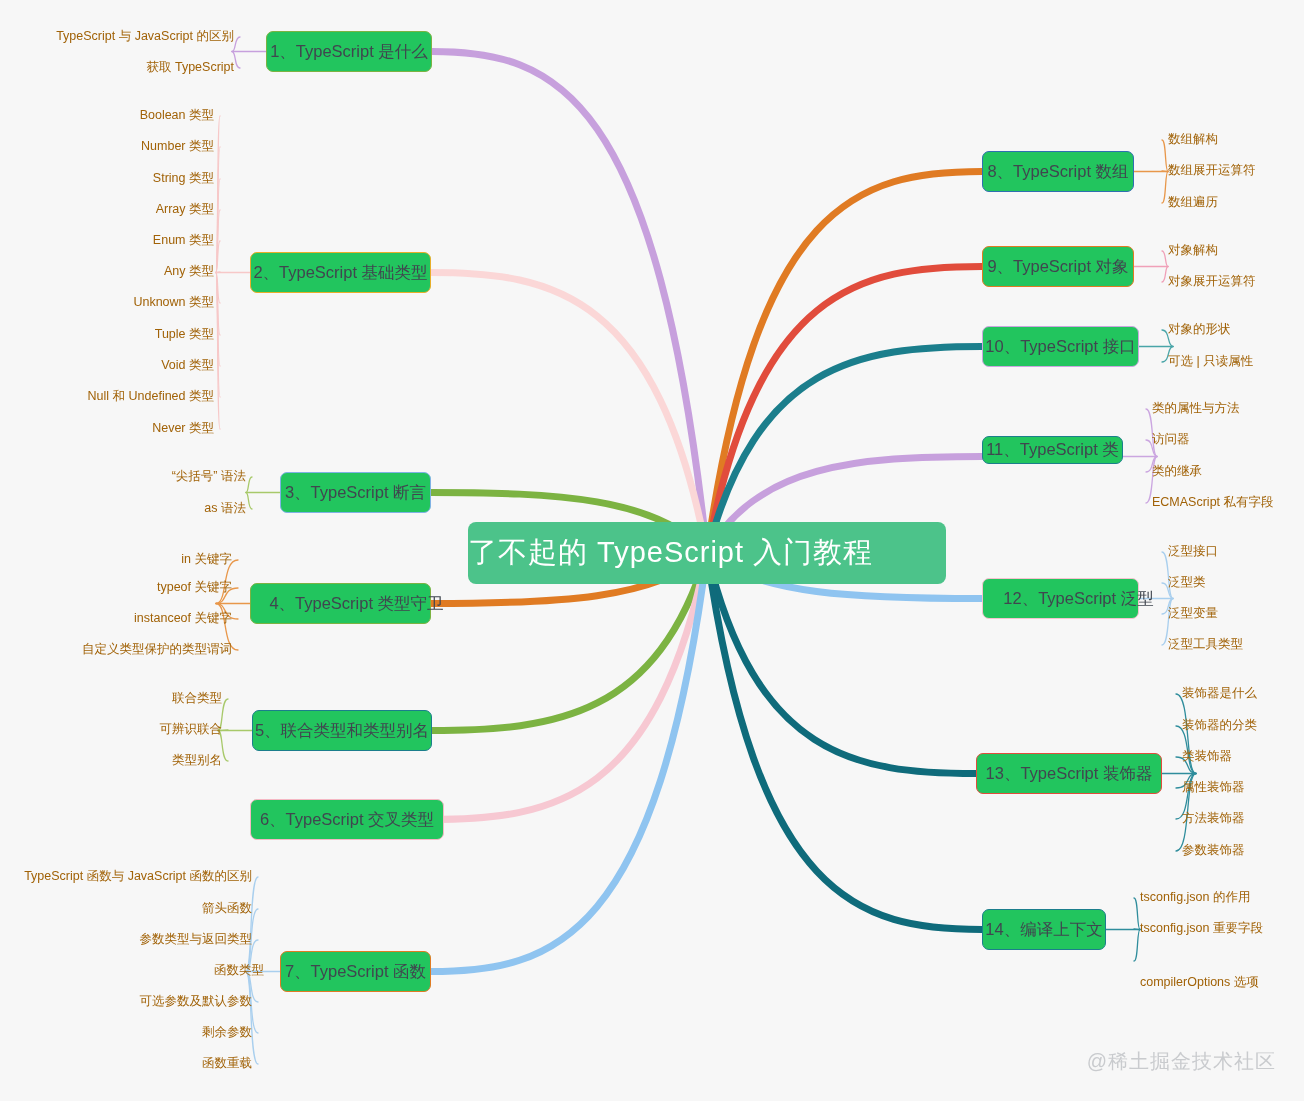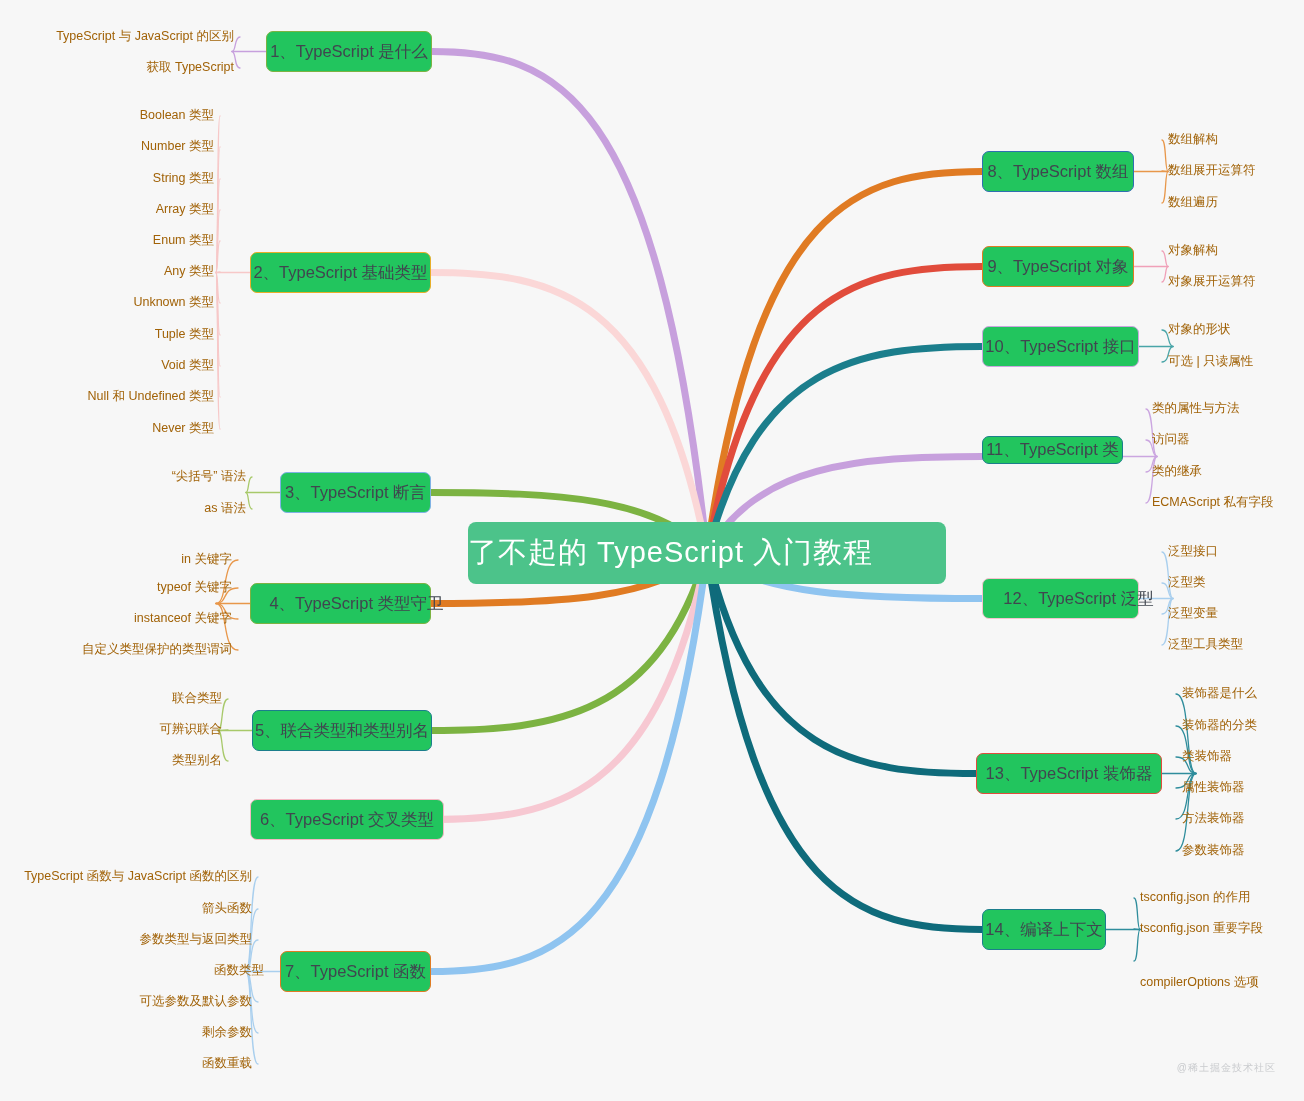--- a/index.html
+++ b/index.html
@@ -64,21 +64,21 @@
   }
   .leaf.right { text-align: left; }
   .leaf.left  { text-align: right; transform: translateX(-100%); }
 
   
   .watermark {
     position: absolute;
     right: 28px;
     bottom: 26px;
     color: #c9cbce;
-    font-size: 10px;
+    font-size: 20px;
     letter-spacing: 1px;
     white-space: nowrap;
     z-index: 50;
   }
 </style>
 </head>
 <body>
 
 <div id="stage" style="width: 1304px; height: 1101px; background: rgb(247, 247, 247);">
 

